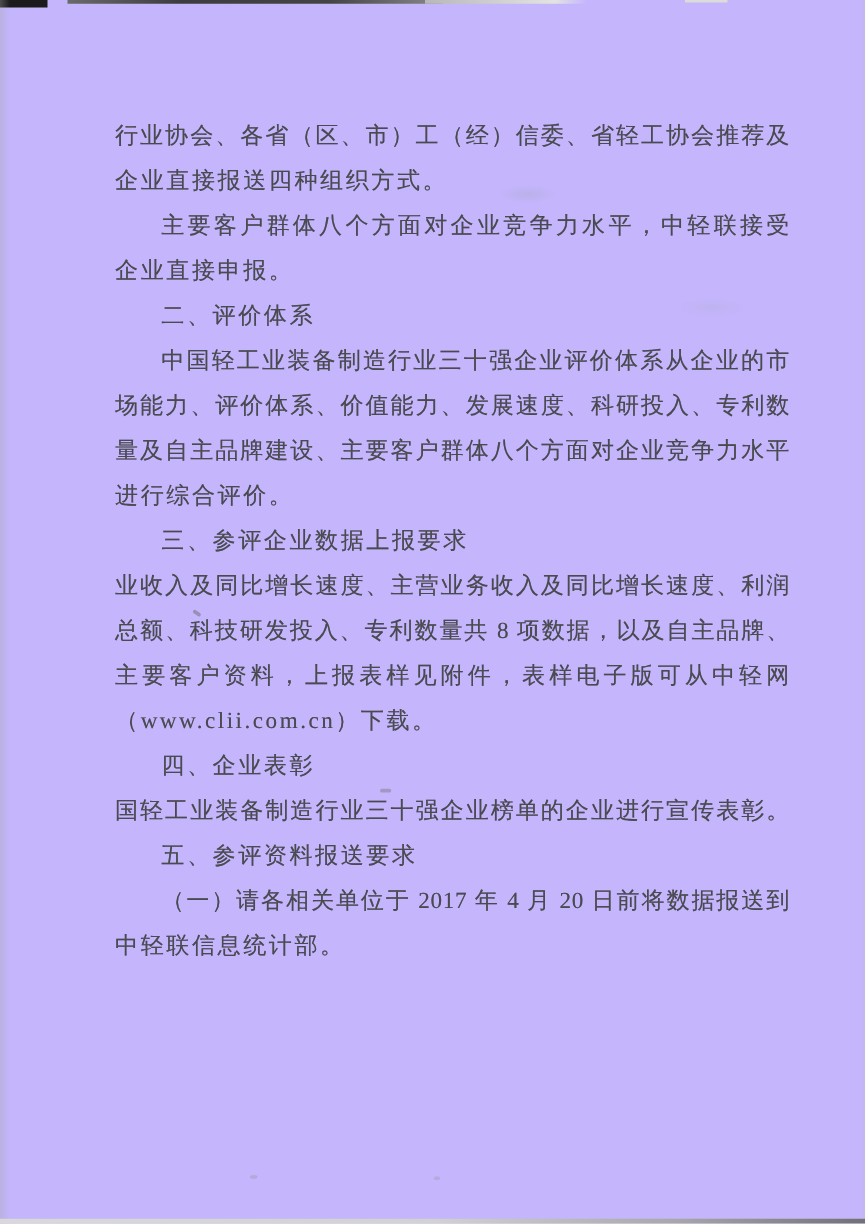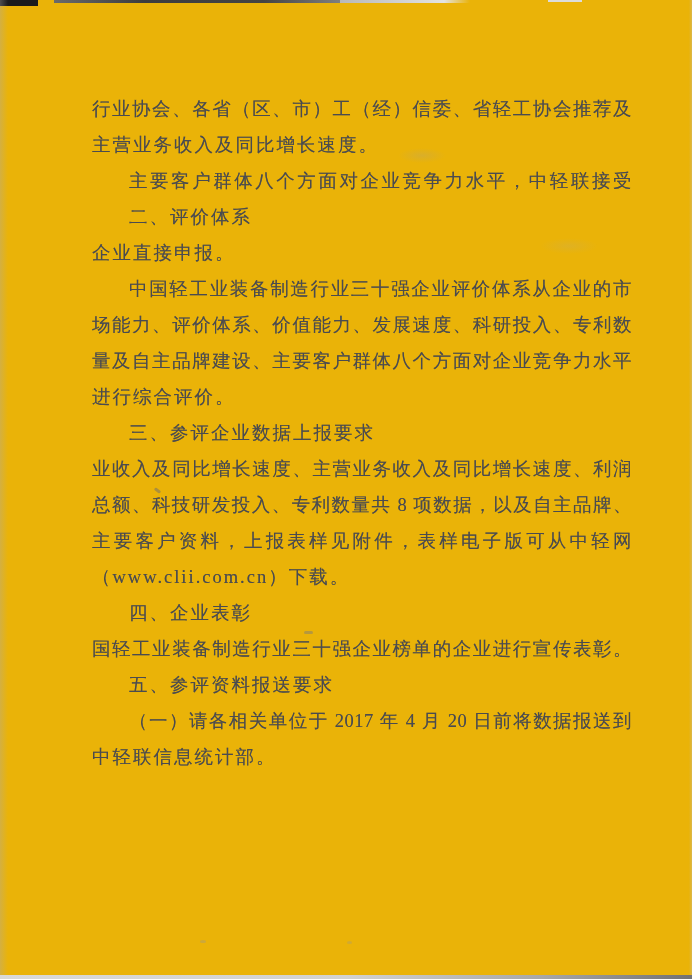--- a/index.html
+++ b/index.html
@@ -4,21 +4,21 @@
 <style>
   html, body {
     margin: 0;
     padding: 0;
     background: #ffffff;
   }
   .page {
     position: relative;
     width: 692px;
     height: 979px;
-    background: #eab308;
+    background: #c4b5fd;
     overflow: hidden;
     font-family: "Liberation Serif", "DejaVu Serif", serif;
   }
   .text-block {
     position: absolute;
     left: 92px;
     top: 91px;
     width: 540px;
     color: #4a4b50;
     font-size: 18.5px;
@@ -80,24 +80,24 @@
   <div class="artifact bottom-band"></div>
   <div class="artifact smudge-a"></div>
   <div class="artifact smudge-b"></div>
   <div class="artifact speck-url-dash"></div>
   <div class="artifact speck-tick"></div>
   <div class="artifact speck-dot-1"></div>
   <div class="artifact speck-dot-2"></div>
 
   <div class="text-block">
     <div class="line fill">行业协会、各省（区、市）工（经）信委、省轻工协会推荐及</div>
-    <div class="line">主营业务收入及同比增长速度。</div>
+    <div class="line">企业直接报送四种组织方式。</div>
     <div class="line fill indent">主要客户群体八个方面对企业竞争力水平，中轻联接受</div>
+    <div class="line">企业直接申报。</div>
     <div class="line indent">二、评价体系</div>
-    <div class="line">企业直接申报。</div>
     <div class="line fill indent">中国轻工业装备制造行业三十强企业评价体系从企业的市</div>
     <div class="line fill">场能力、评价体系、价值能力、发展速度、科研投入、专利数</div>
     <div class="line fill">量及自主品牌建设、主要客户群体八个方面对企业竞争力水平</div>
     <div class="line">进行综合评价。</div>
     <div class="line indent">三、参评企业数据上报要求</div>
     <div class="line fill">业收入及同比增长速度、主营业务收入及同比增长速度、利润</div>
     <div class="line fill">总额、科技研发投入、专利数量共 8 项数据，以及自主品牌、</div>
     <div class="line fill">主要客户资料，上报表样见附件，表样电子版可从中轻网</div>
     <div class="line">（www.clii.com.cn）下载。</div>
     <div class="line indent">四、企业表彰</div>

